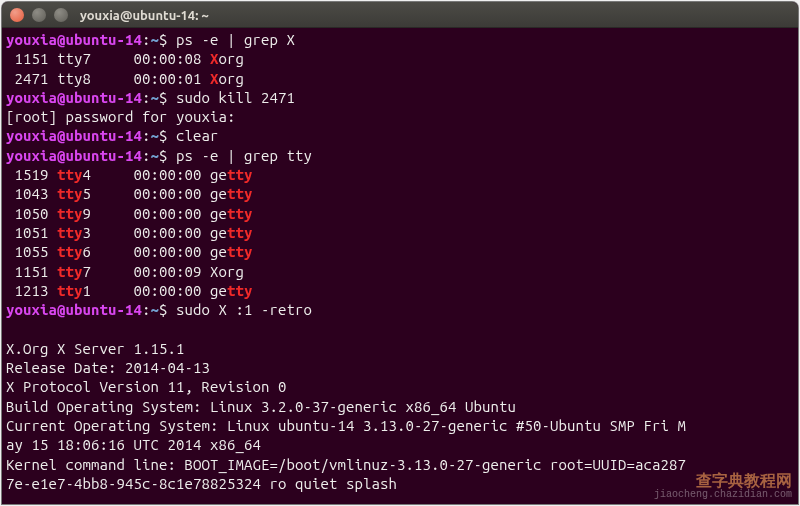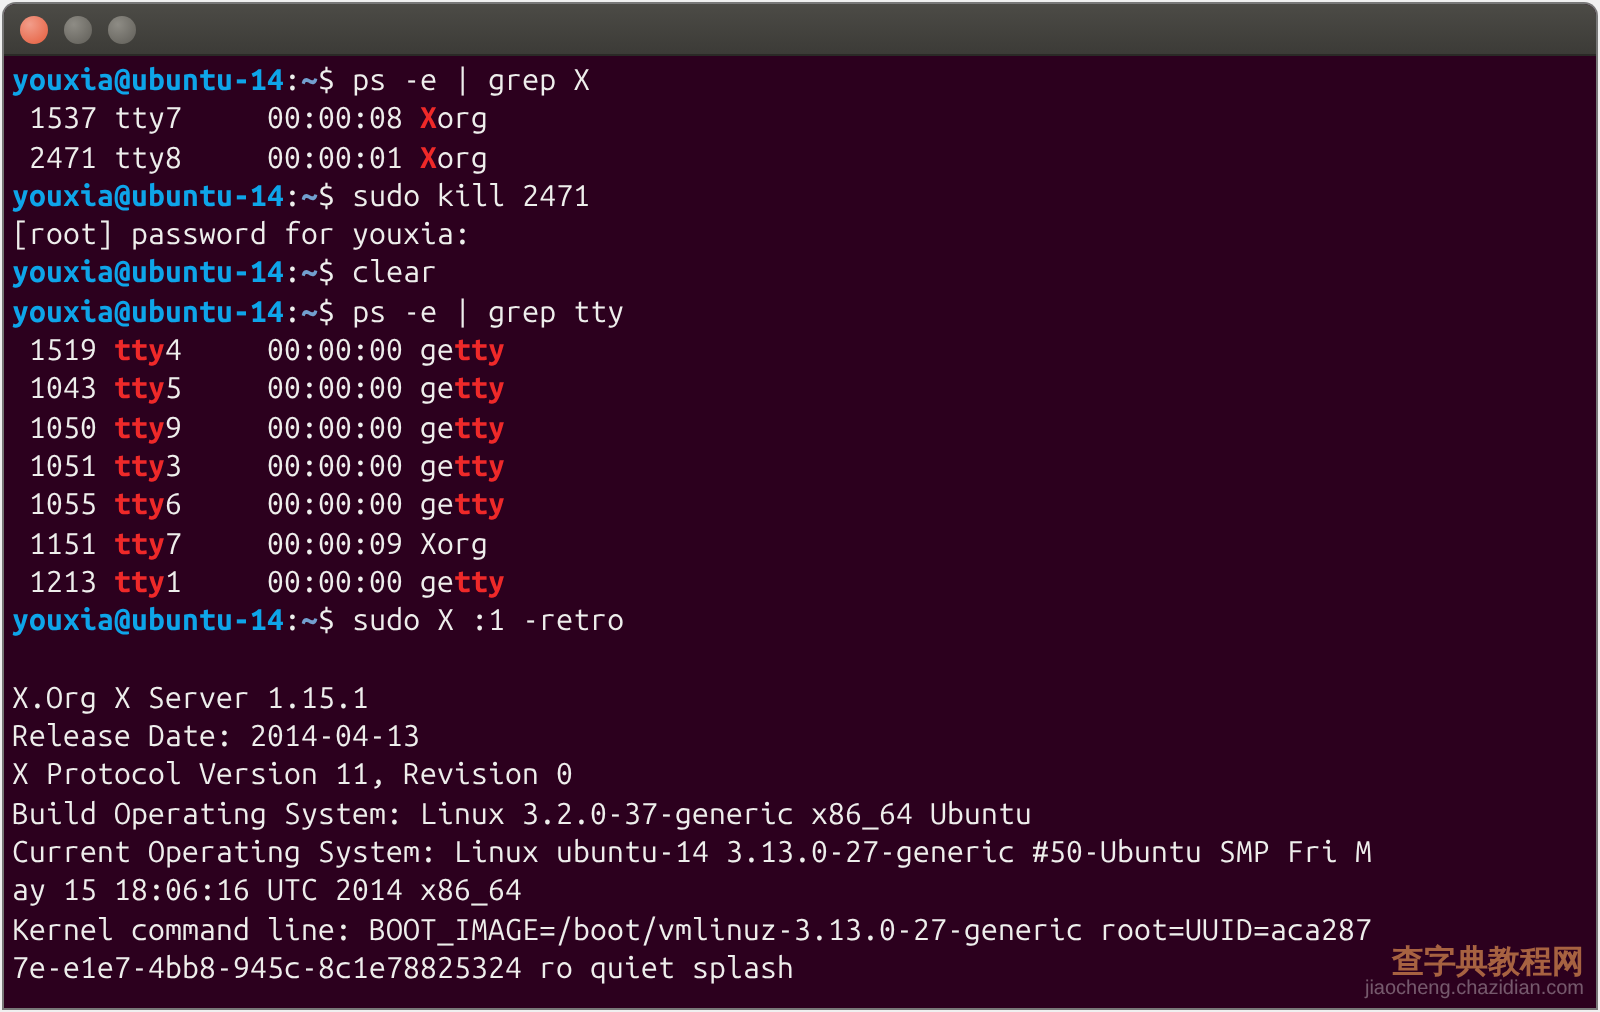--- a/index.html
+++ b/index.html
@@ -61,29 +61,29 @@
     .terminal-body {
       background: #2c001e;
       padding: 2px 4px;
       font-size: 15px;
       line-height: 19.3px;
       color: #ffffff;
       white-space: pre;
       font-family: "Ubuntu Mono", "DejaVu Sans Mono", monospace;
       letter-spacing: 0.1px;
     }
-    .user { color: #0ea5e9; font-weight: bold; }
+    .user { color: #d946ef; font-weight: bold; }
     .path { color: #729fcf; font-weight: bold; }
     .white { color: #eeeeec; }
     .hl { color: #ef2929; font-weight: bold; }
     .watermark {
       position: absolute;
       bottom: 6px;
       right: 8px;
-      font-family: Liberation Sans, sans-serif;
+      font-family: Liberation Mono, monospace;
       font-size: 10px;
       color: rgba(255,255,255,0.35);
     }
     .cnlogo {
       position: absolute;
       bottom: 14px;
       right: 8px;
       font-family: sans-serif;
       color: rgba(220,140,80,0.7);
       font-size: 16px;
@@ -93,23 +93,24 @@
 </head>
 <body>
 
 <div class="window">
   <div class="titlebar">
     <div class="window-controls">
       <div class="window-btn btn-close"></div>
       <div class="window-btn btn-minimize"></div>
       <div class="window-btn btn-maximize"></div>
     </div>
+    <div class="title-text">youxia@ubuntu-14: ~</div>
   </div>
   <div class="terminal-body" id="tbody"><span class="user">youxia@ubuntu-14</span><span class="white">:</span><span class="path">~</span><span class="white">$ </span><span class="white">ps -e | grep X</span>
-<span class="white"> 1537 tty7     00:00:08 </span><span class="hl">X</span><span class="white">org</span>
+<span class="white"> 1151 tty7     00:00:08 </span><span class="hl">X</span><span class="white">org</span>
 <span class="white"> 2471 tty8     00:00:01 </span><span class="hl">X</span><span class="white">org</span>
 <span class="user">youxia@ubuntu-14</span><span class="white">:</span><span class="path">~</span><span class="white">$ </span><span class="white">sudo kill 2471</span>
 <span class="white">[root] password for youxia:</span>
 <span class="user">youxia@ubuntu-14</span><span class="white">:</span><span class="path">~</span><span class="white">$ </span><span class="white">clear</span>
 <span class="user">youxia@ubuntu-14</span><span class="white">:</span><span class="path">~</span><span class="white">$ </span><span class="white">ps -e | grep tty</span>
 <span class="white"> 1519 </span><span class="hl">tty</span><span class="white">4     00:00:00 ge</span><span class="hl">tty</span><span class="white"></span>
 <span class="white"> 1043 </span><span class="hl">tty</span><span class="white">5     00:00:00 ge</span><span class="hl">tty</span><span class="white"></span>
 <span class="white"> 1050 </span><span class="hl">tty</span><span class="white">9     00:00:00 ge</span><span class="hl">tty</span><span class="white"></span>
 <span class="white"> 1051 </span><span class="hl">tty</span><span class="white">3     00:00:00 ge</span><span class="hl">tty</span><span class="white"></span>
 <span class="white"> 1055 </span><span class="hl">tty</span><span class="white">6     00:00:00 ge</span><span class="hl">tty</span><span class="white"></span>

